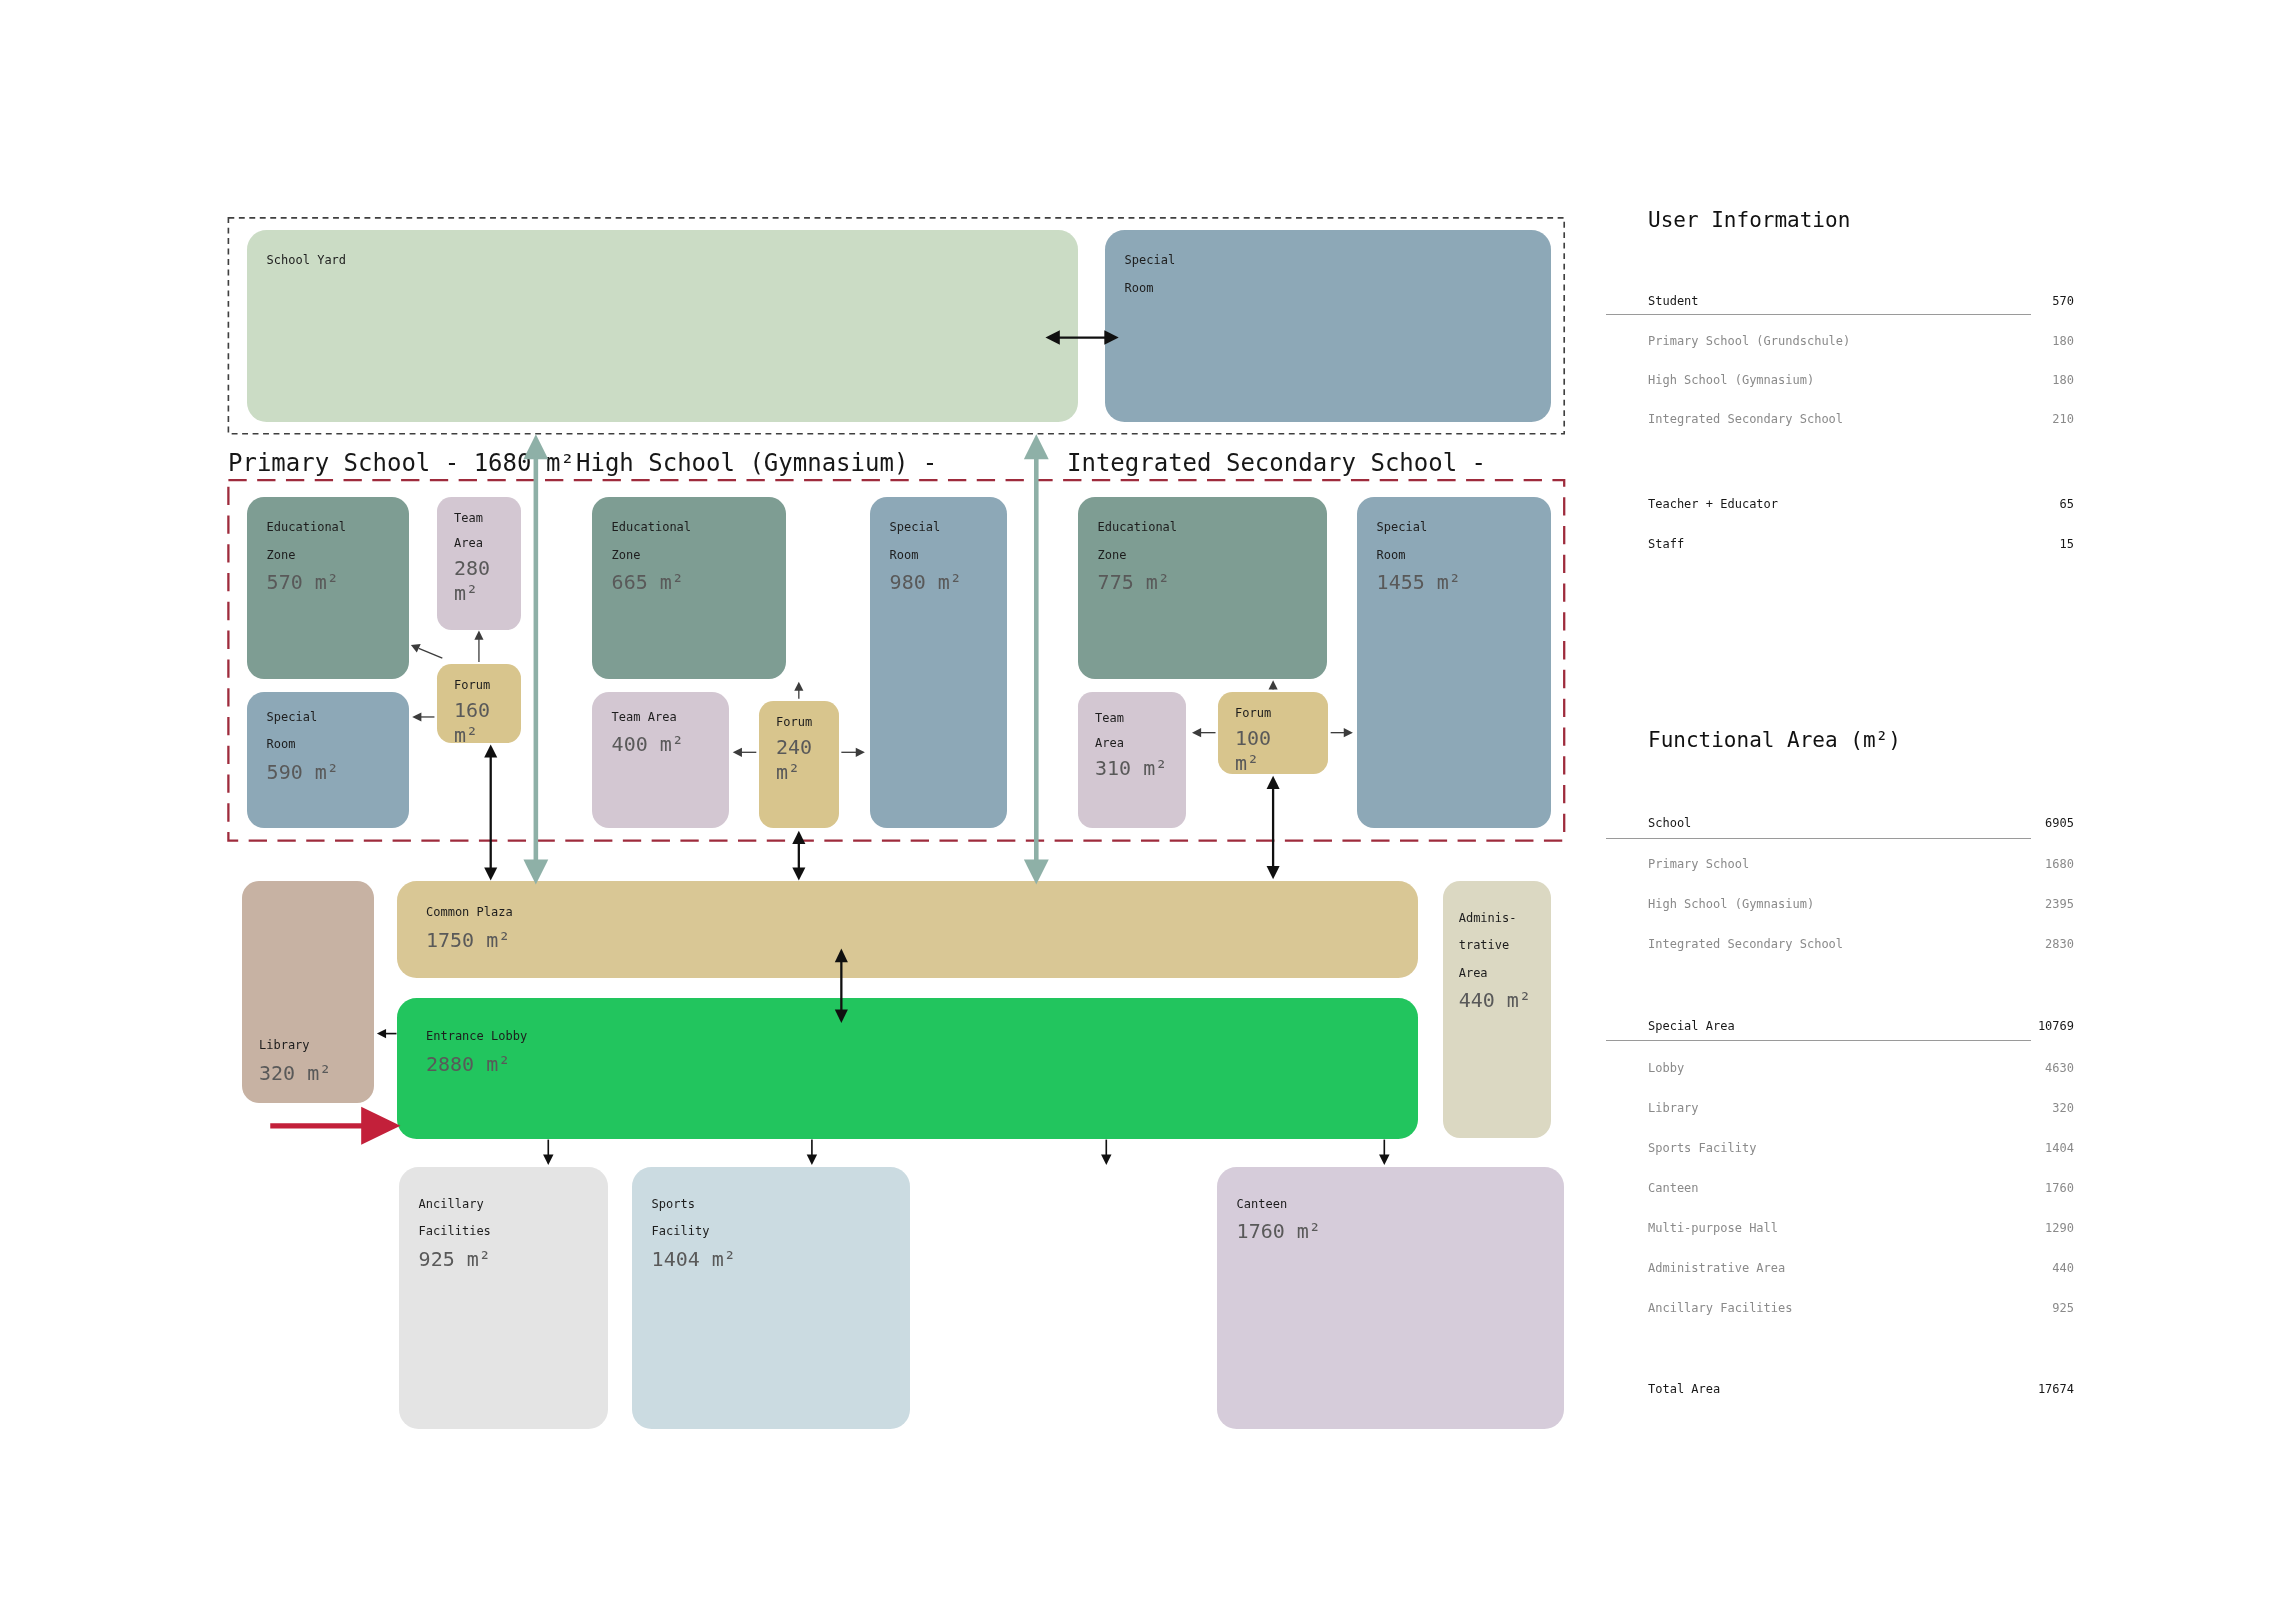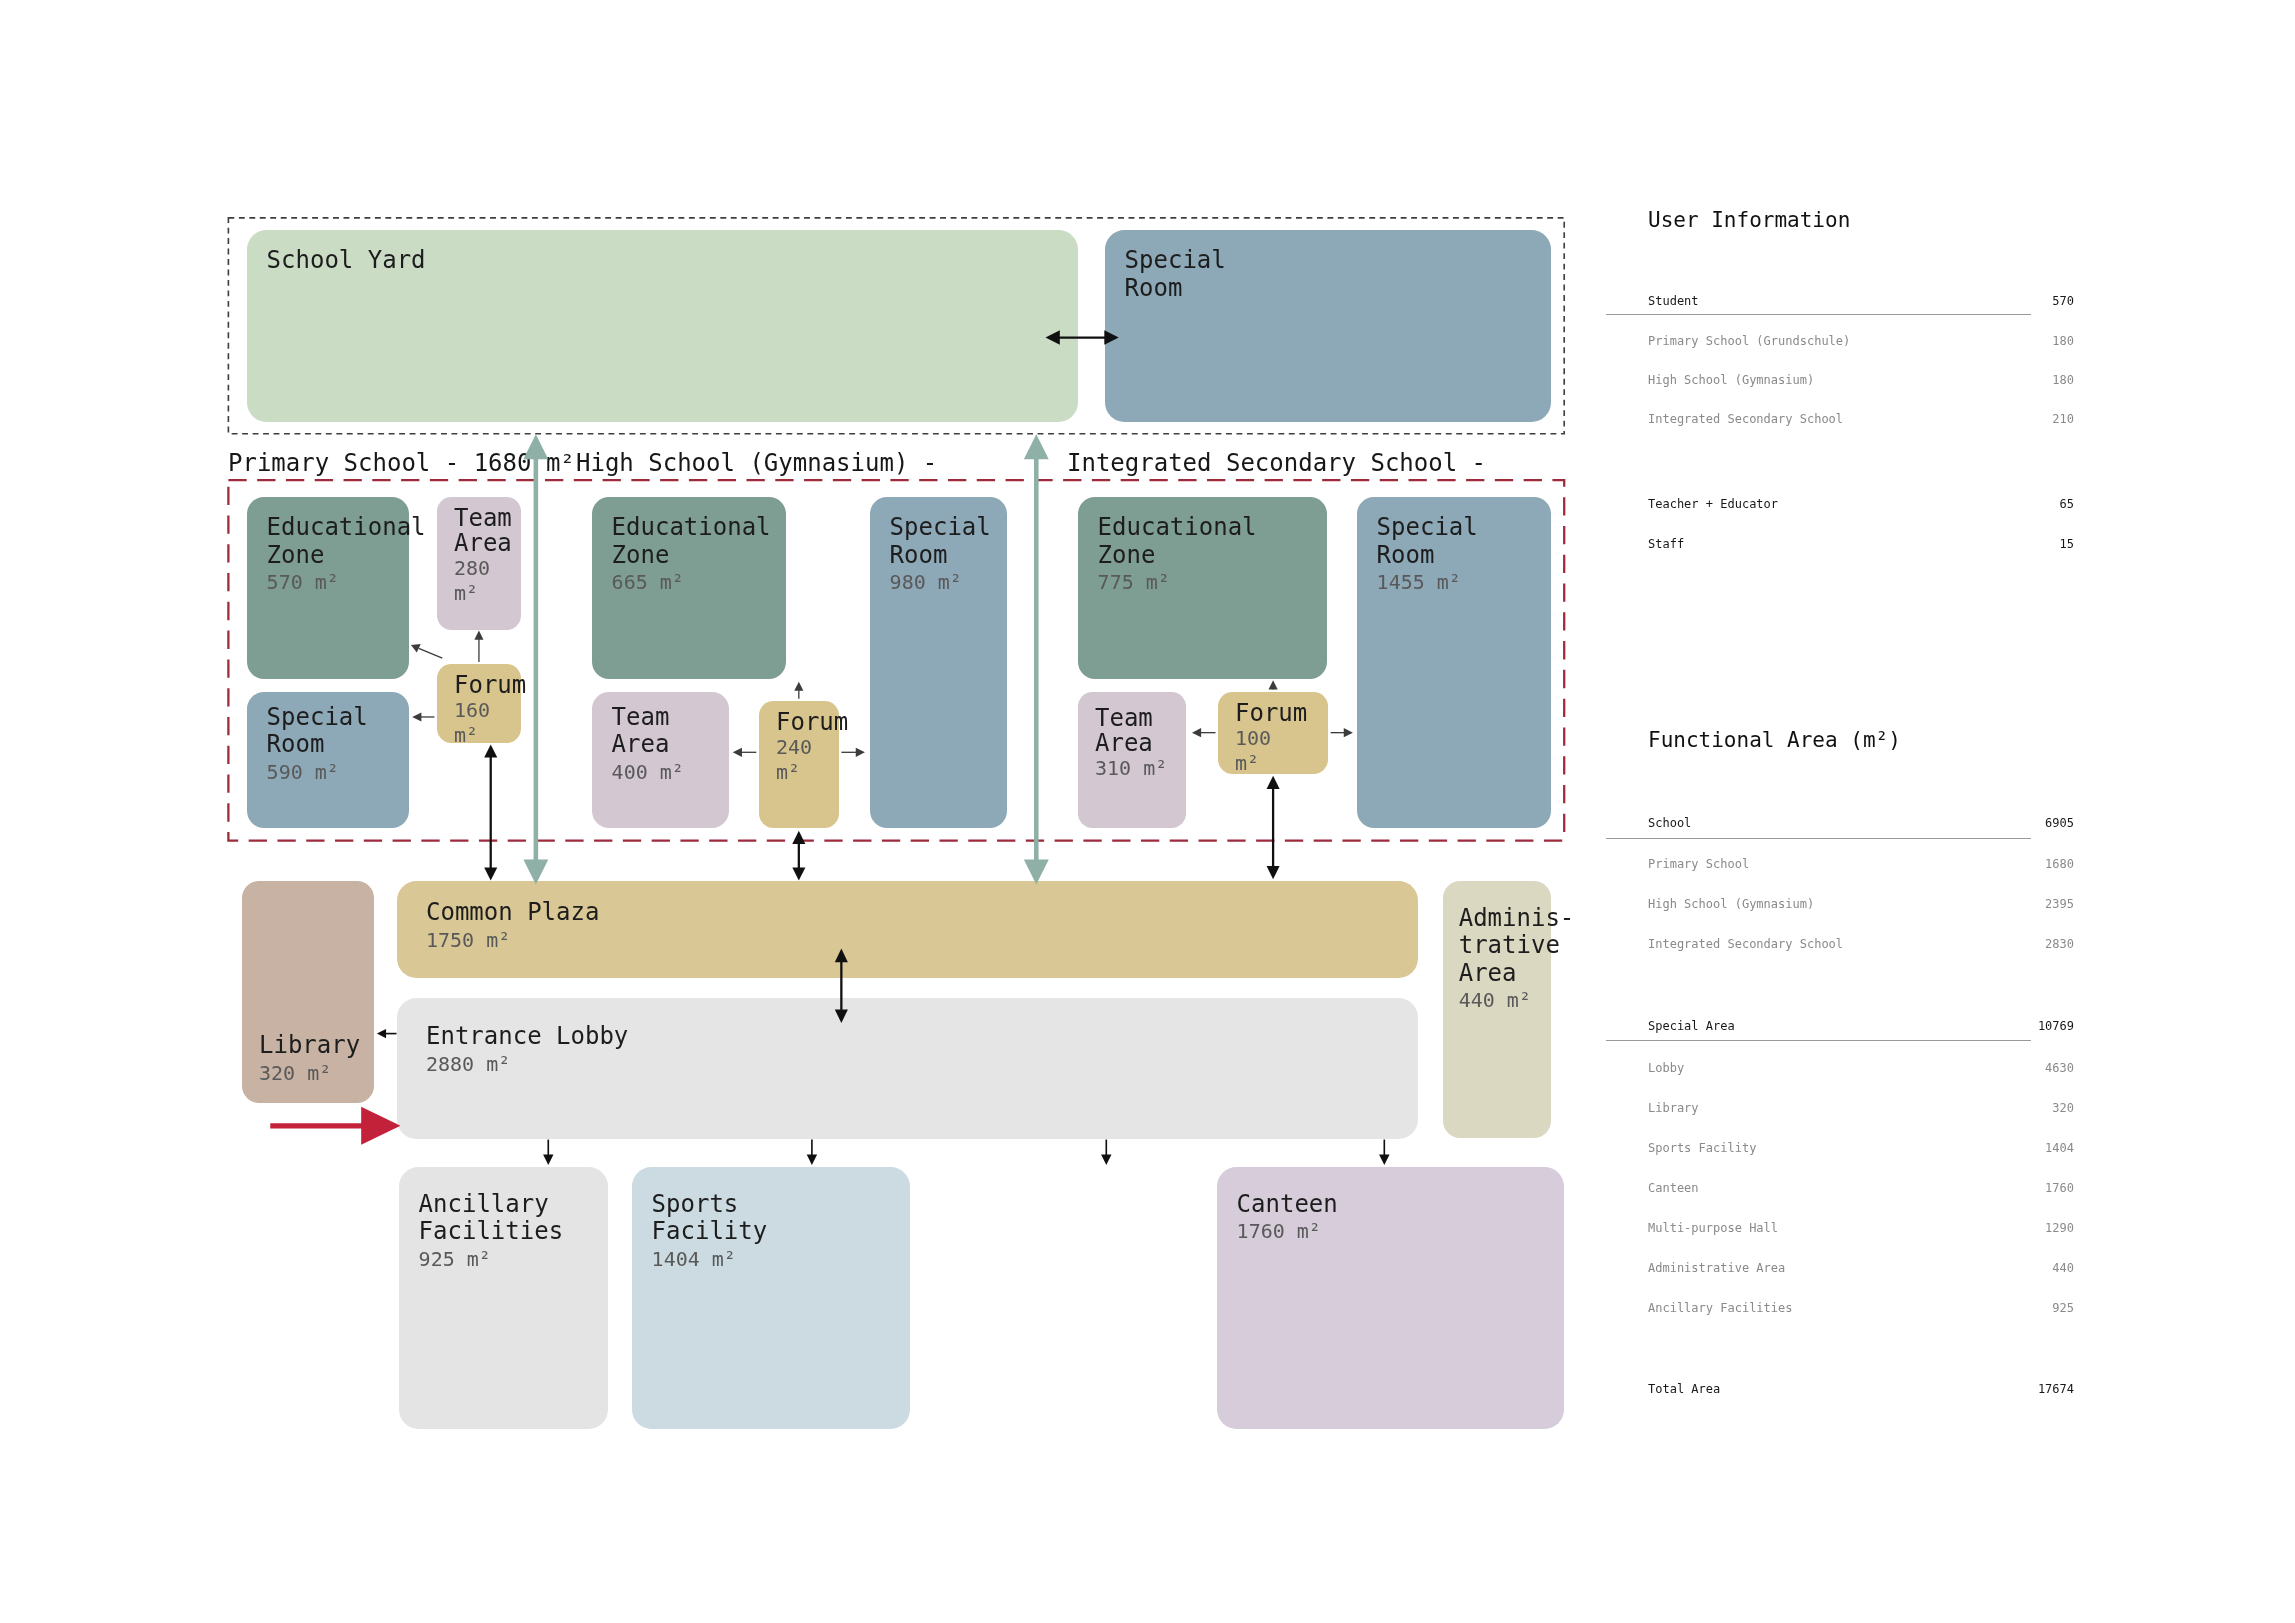--- a/index.html
+++ b/index.html
@@ -1,20 +1,20 @@
 <!DOCTYPE html>
 <html style="font-size:10.5px"><head>
 <meta charset="utf-8">
 <style>
   html,body{margin:0;padding:0;background:#ffffff;}
   #canvas{position:relative;width:2295px;height:1623px;background:#ffffff;overflow:hidden;
           font-family:"DejaVu Sans Mono","Liberation Mono",monospace;}
   .room{position:absolute;box-sizing:border-box;border-radius:19.6px;padding:17px 15.7px 0 19.6px;}
   .room--sm{border-radius:14.4px;padding:9.2px 11.8px 0 17px;}
-  .t{white-space:pre-line;font-size:24px;line-height:27.5px;color:#1d1d1d;}
+  .t{white-space:pre-line;font-size:12px;line-height:27.5px;color:#1d1d1d;}
   .room--sm .t{line-height:25px;}
   .a{white-space:pre-line;font-size:20px;line-height:27.5px;color:#595959;}
   .room--sm .a{line-height:25px;}
   .seclabel{position:absolute;font-size:24px;line-height:23.6px;color:#171717;white-space:nowrap;}
   #overlay{position:absolute;left:0;top:0;width:2295px;height:1623px;pointer-events:none;}
   .sb-h{position:absolute;left:1648px;font-size:21px;color:#111;white-space:nowrap;}
   .srow{position:absolute;left:1648px;width:426px;height:27.5px;display:flex;
         justify-content:space-between;align-items:center;font-size:12px;}
   .srow .lbl{white-space:nowrap;}
   .srow.dark{color:#181818;font-weight:500;}
@@ -106,21 +106,21 @@
       <div class="t">Library</div>
       <div class="a">320 m²</div>
     </div>
   </div>
 
   <div class="room" style="left:397px;top:881px;width:1021px;height:97px;background:#d9c795;padding-left:29px;padding-top:18.3px;">
     <div class="t">Common Plaza</div>
     <div class="a">1750 m²</div>
   </div>
 
-  <div class="room" style="left:397px;top:998px;width:1021px;height:141px;background:#e5e5e5;padding-left:29px;padding-top:25px;">
+  <div class="room" style="left:397px;top:998px;width:1021px;height:141px;background:#22c55e;padding-left:29px;padding-top:25px;">
     <div class="t">Entrance Lobby</div>
     <div class="a">2880 m²</div>
   </div>
 
   <div class="room" style="left:1443px;top:881px;width:108px;height:257px;background:#dbd8c2;border-radius:17px;padding-left:15.7px;padding-top:23.6px;">
     <div class="t">Adminis-
 trative
 Area</div>
     <div class="a">440 m²</div>
   </div>

